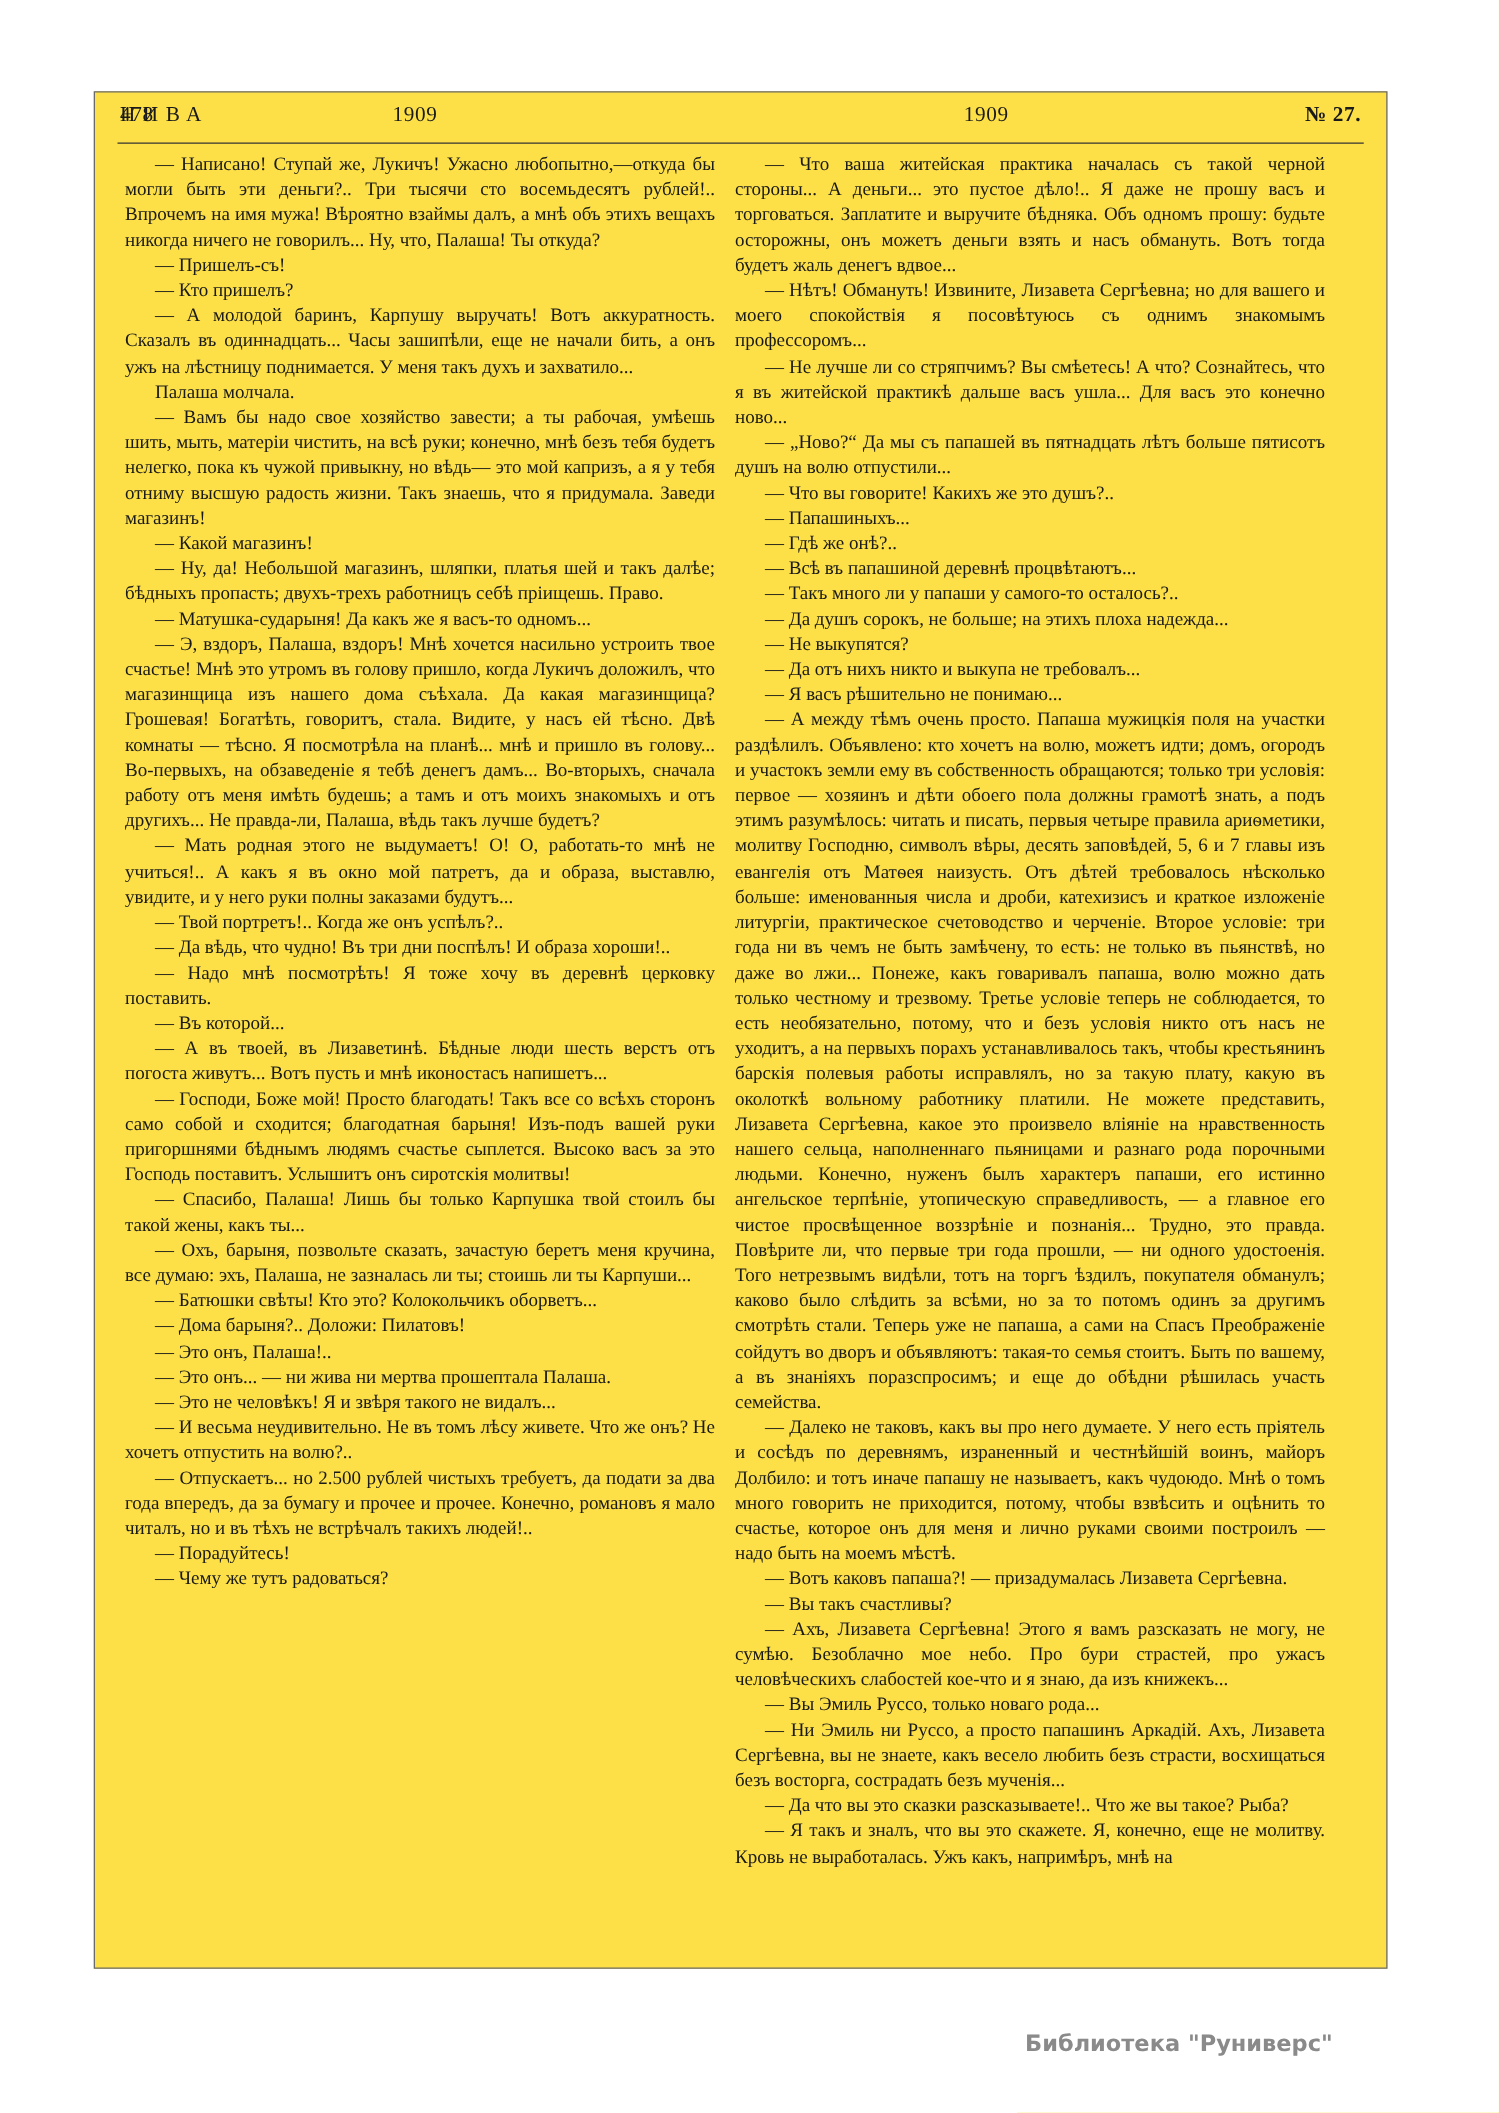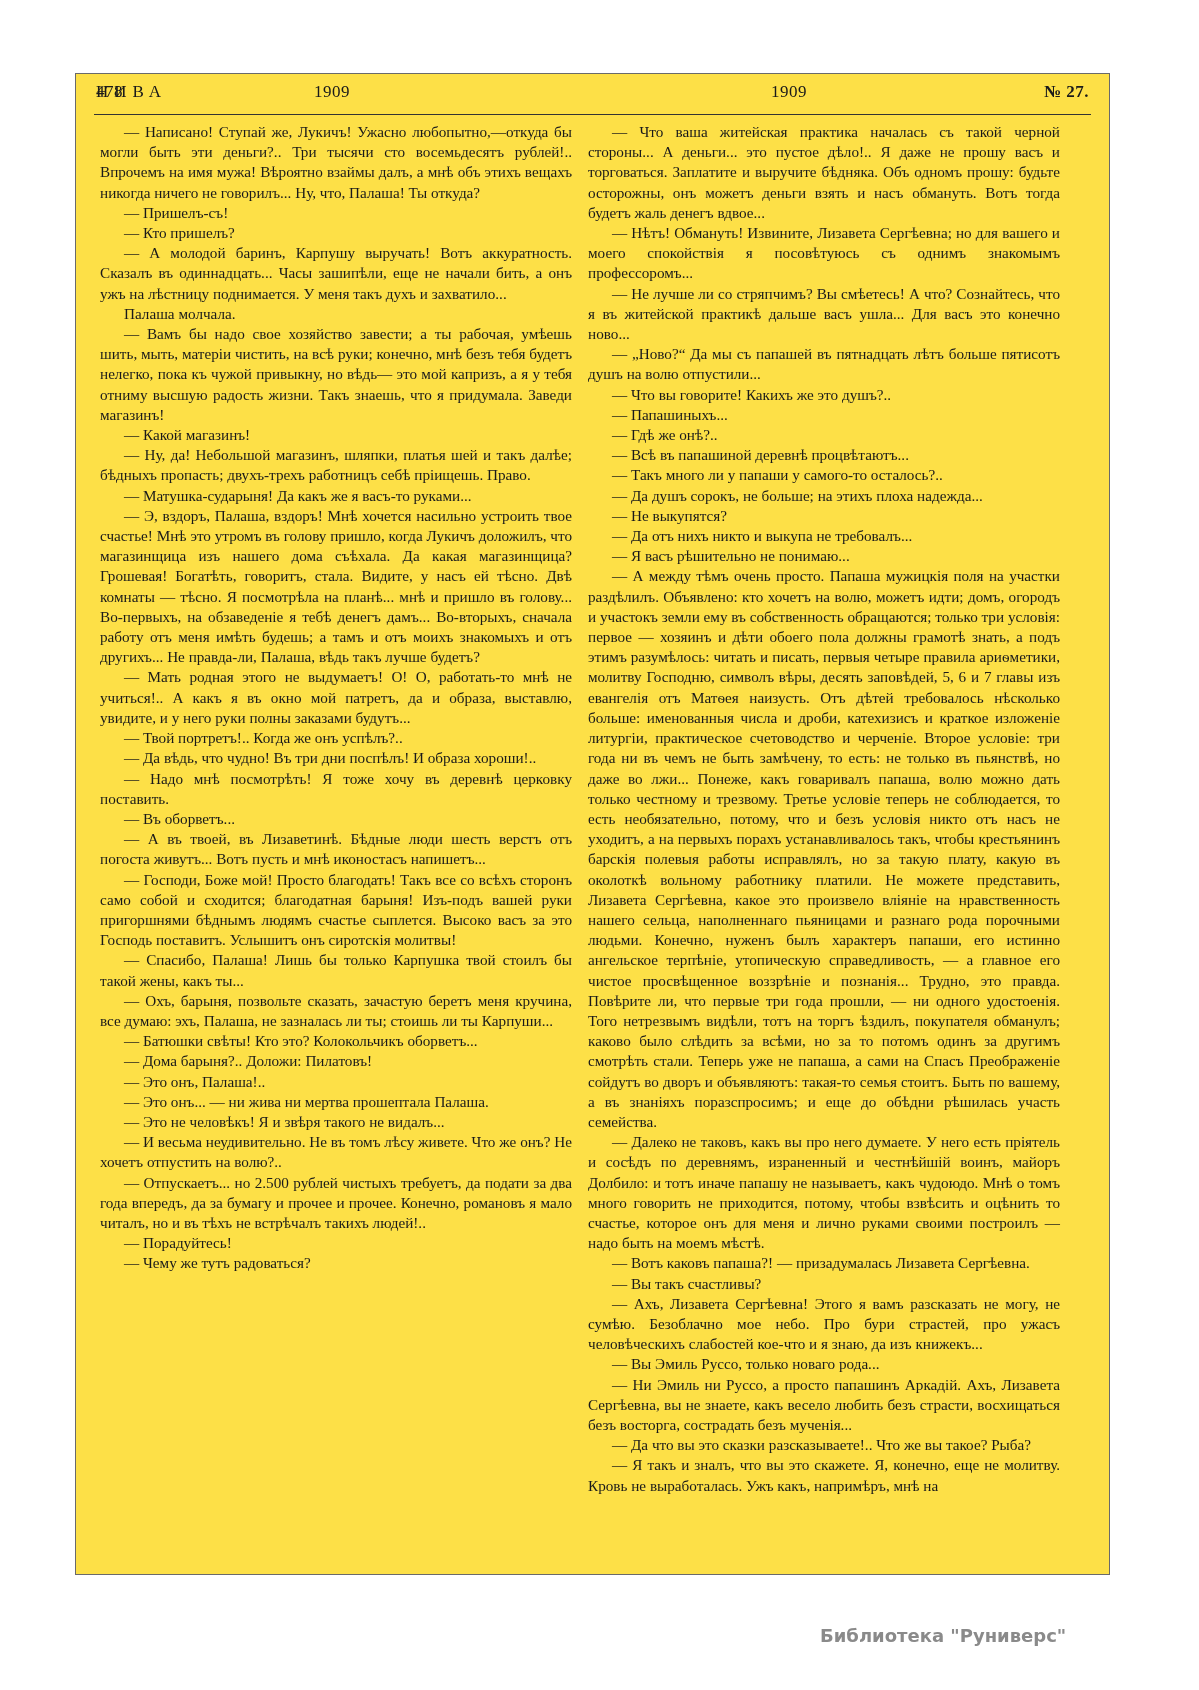--- a/index.html
+++ b/index.html
@@ -34,27 +34,27 @@
 
   <div class="col col-left">
     <p>— Написано! Ступай же, Лукичъ! Ужасно любопытно,—откуда бы могли быть эти деньги?.. Три тысячи сто восемьдесятъ рублей!.. Впрочемъ на имя мужа! Вѣроятно взаймы далъ, а мнѣ объ этихъ вещахъ никогда ничего не говорилъ... Ну, что, Палаша! Ты откуда?</p>
     <p>— Пришелъ-съ!</p>
     <p>— Кто пришелъ?</p>
     <p>— А молодой баринъ, Карпушу выручать! Вотъ аккуратность. Сказалъ въ одиннадцать... Часы зашипѣли, еще не начали бить, а онъ ужъ на лѣстницу поднимается. У меня такъ духъ и захватило...</p>
     <p>Палаша молчала.</p>
     <p>— Вамъ бы надо свое хозяйство завести; а ты рабочая, умѣешь шить, мыть, матеріи чистить, на всѣ руки; конечно, мнѣ безъ тебя будетъ нелегко, пока къ чужой привыкну, но вѣдь— это мой капризъ, а я у тебя отниму высшую радость жизни. Такъ знаешь, что я придумала. Заведи магазинъ!</p>
     <p>— Какой магазинъ!</p>
     <p>— Ну, да! Небольшой магазинъ, шляпки, платья шей и такъ далѣе; бѣдныхъ пропасть; двухъ-трехъ работницъ себѣ пріищешь. Право.</p>
-    <p>— Матушка-сударыня! Да какъ же я васъ-то руками...</p>
+    <p>— Матушка-сударыня! Да какъ же я васъ-то одномъ...</p>
     <p>— Э, вздоръ, Палаша, вздоръ! Мнѣ хочется насильно устроить твое счастье! Мнѣ это утромъ въ голову пришло, когда Лукичъ доложилъ, что магазинщица изъ нашего дома съѣхала. Да какая магазинщица? Грошевая! Богатѣть, говоритъ, стала. Видите, у насъ ей тѣсно. Двѣ комнаты — тѣсно. Я посмотрѣла на планѣ... мнѣ и пришло въ голову... Во-первыхъ, на обзаведеніе я тебѣ денегъ дамъ... Во-вторыхъ, сначала работу отъ меня имѣть будешь; а тамъ и отъ моихъ знакомыхъ и отъ другихъ... Не правда-ли, Палаша, вѣдь такъ лучше будетъ?</p>
     <p>— Мать родная этого не выдумаетъ! О! О, работать-то мнѣ не учиться!.. А какъ я въ окно мой патретъ, да и образа, выставлю, увидите, и у него руки полны заказами будутъ...</p>
     <p>— Твой портретъ!.. Когда же онъ успѣлъ?..</p>
     <p>— Да вѣдь, что чудно! Въ три дни поспѣлъ! И образа хороши!..</p>
     <p>— Надо мнѣ посмотрѣть! Я тоже хочу въ деревнѣ церковку поставить.</p>
-    <p>— Въ оборветъ...</p>
+    <p>— Въ которой...</p>
     <p>— А въ твоей, въ Лизаветинѣ. Бѣдные люди шесть верстъ отъ погоста живутъ... Вотъ пусть и мнѣ иконостасъ напишетъ...</p>
     <p>— Господи, Боже мой! Просто благодать! Такъ все со всѣхъ сторонъ само собой и сходится; благодатная барыня! Изъ-подъ вашей руки пригоршнями бѣднымъ людямъ счастье сыплется. Высоко васъ за это Господь поставитъ. Услышитъ онъ сиротскія молитвы!</p>
     <p>— Спасибо, Палаша! Лишь бы только Карпушка твой стоилъ бы такой жены, какъ ты...</p>
     <p>— Охъ, барыня, позвольте сказать, зачастую беретъ меня кручина, все думаю: эхъ, Палаша, не зазналась ли ты; стоишь ли ты Карпуши...</p>
     <p>— Батюшки свѣты! Кто это? Колокольчикъ оборветъ...</p>
     <p>— Дома барыня?.. Доложи: Пилатовъ!</p>
     <p>— Это онъ, Палаша!..</p>
     <p>— Это онъ... — ни жива ни мертва прошептала Палаша.</p>
     <p>— Это не человѣкъ! Я и звѣря такого не видалъ...</p>
     <p>— И весьма неудивительно. Не въ томъ лѣсу живете. Что же онъ? Не хочетъ отпустить на волю?..</p>

